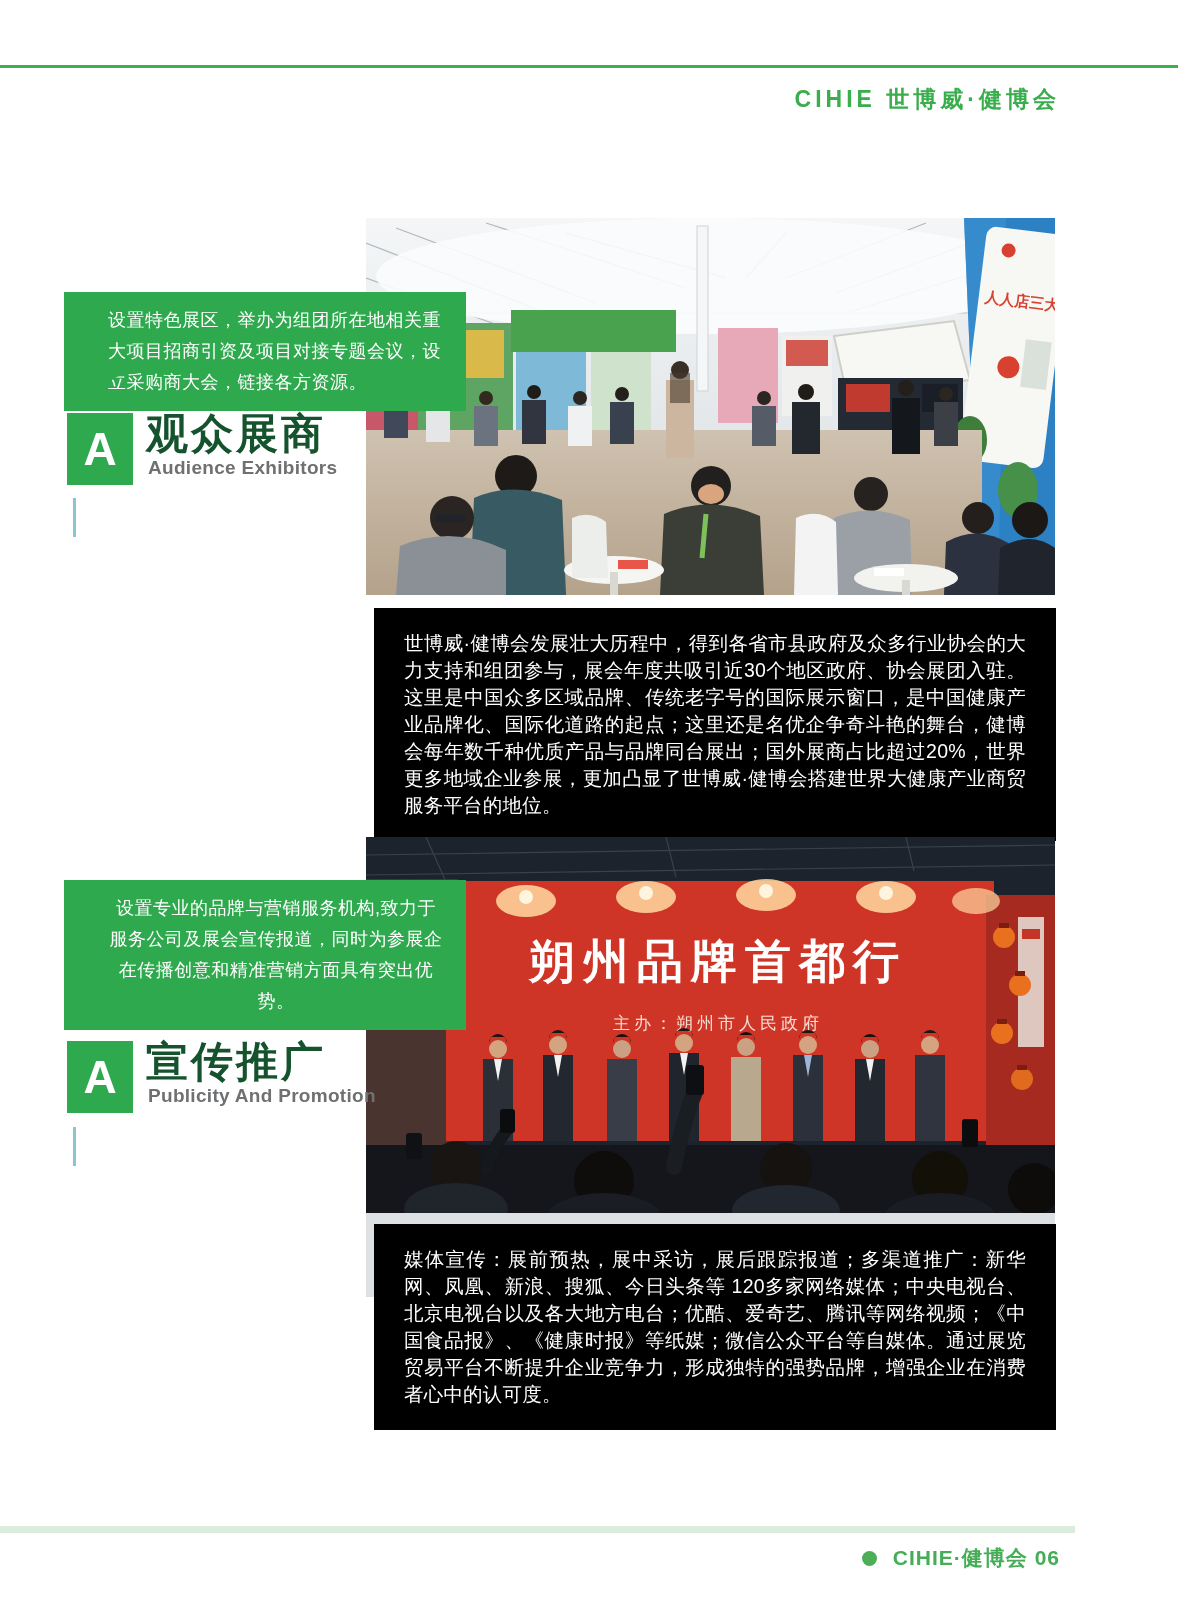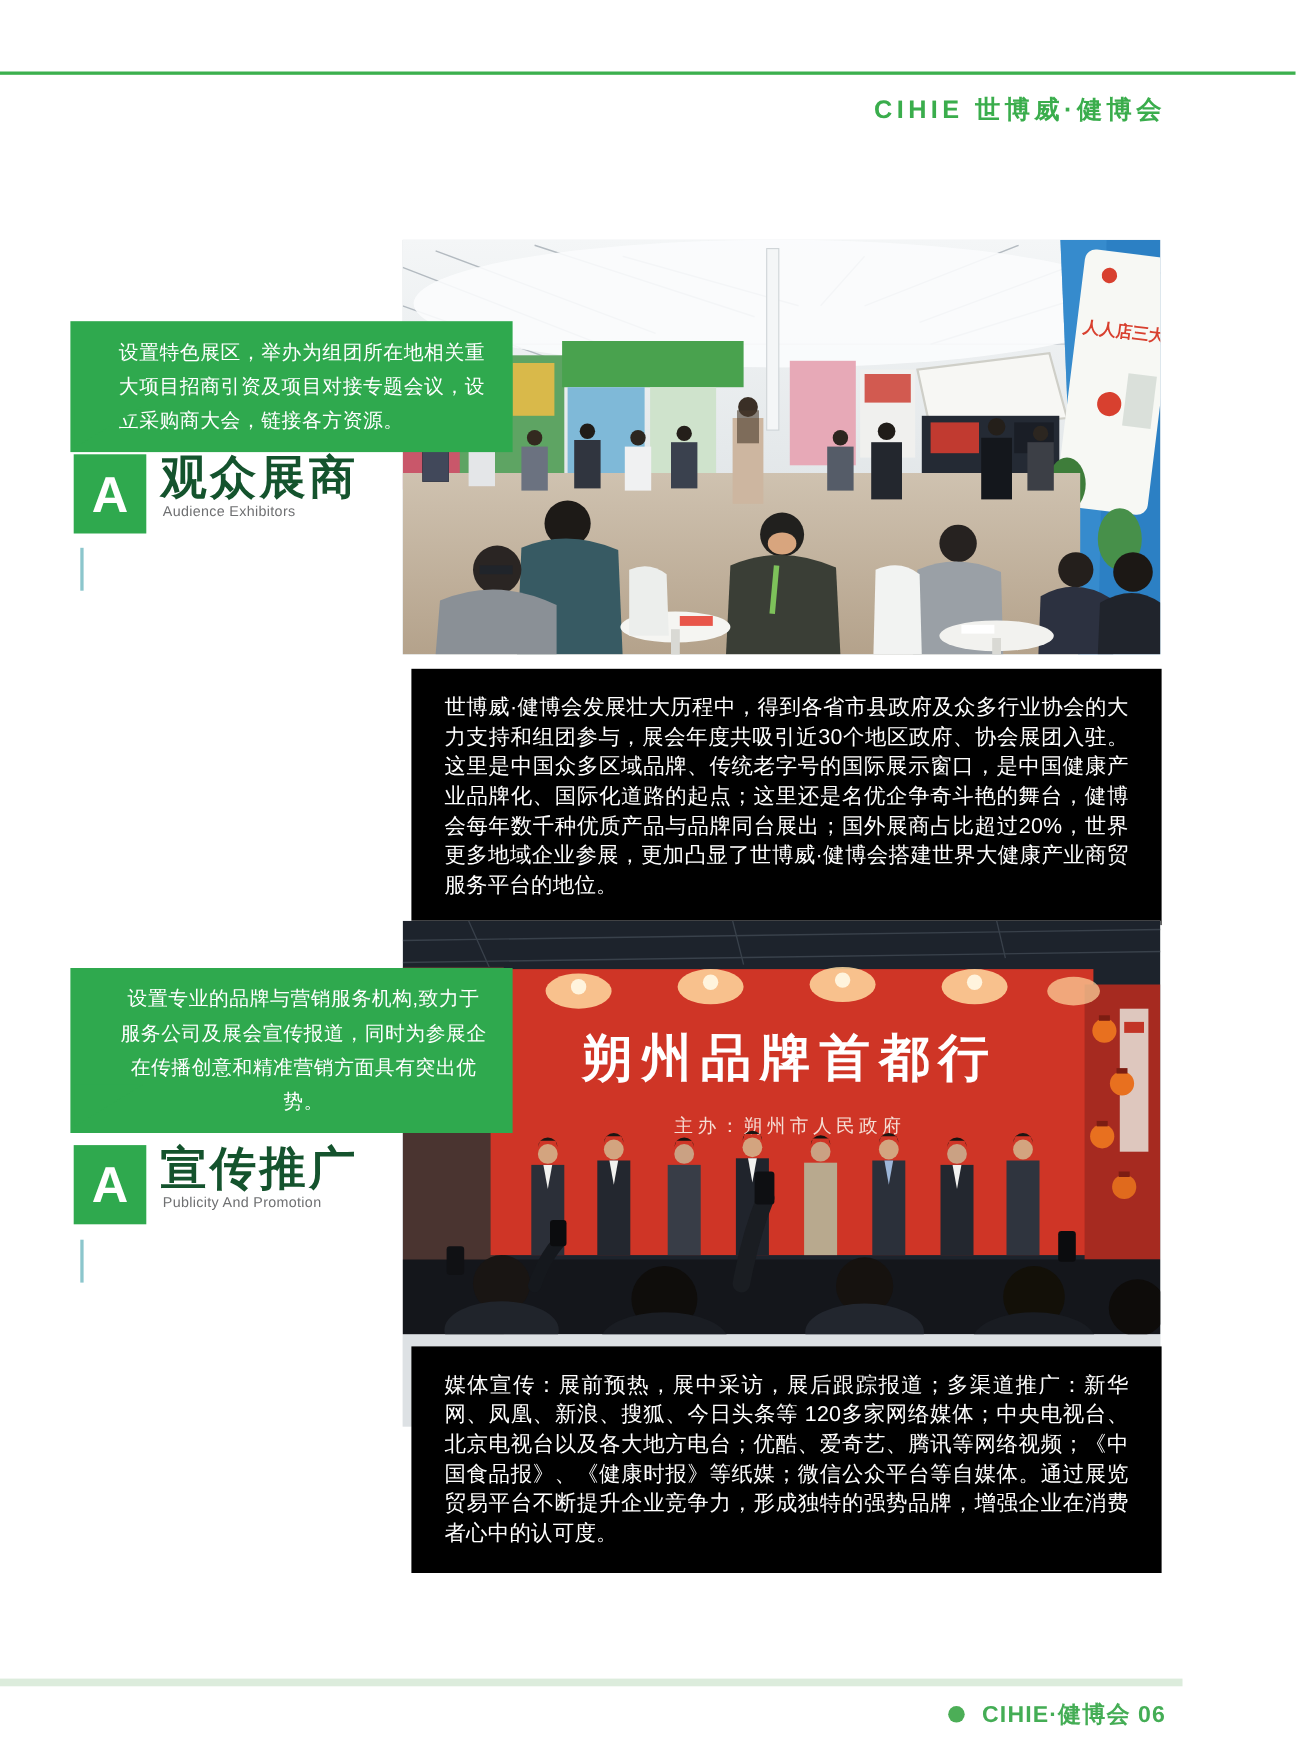--- a/index.html
+++ b/index.html
@@ -13,21 +13,21 @@
   .photo{overflow:hidden;background:#dde1e4;}
   .photo svg{display:block;}
 
   .callout{width:402px;background:#2fa94e;color:#ffffff;box-sizing:border-box;
            padding:13px 22px 13px 44px;font-size:18px;line-height:31px;letter-spacing:0.5px;}
   .callout-tail{width:0;height:0;border-top:38px solid #2fa94e;border-right:62px solid transparent;}
 
   .badge{width:66px;height:72px;background:#2fa94e;color:#ffffff;display:flex;
          align-items:center;justify-content:center;font-size:46px;font-weight:700;}
   .sec-title{font-size:42px;font-weight:700;color:#14532d;letter-spacing:3px;font-family:Liberation Mono, monospace;}
-  .sec-sub{font-size:13px;font-weight:400;color:#6f7072;letter-spacing:0.3px;}
+  .sec-sub{font-size:19px;font-weight:700;color:#6f7072;letter-spacing:0.3px;}
   .tick{width:3px;height:39px;background:#8cc6cc;}
 
   .body-para{width:300px;font-size:20px;line-height:28px;color:#58595b;text-align:justify;letter-spacing:0.2px;}
 
   .highlight{width:682px;background:#000000;color:#ffffff;box-sizing:border-box;
              padding:22px 30px;font-size:19.5px;line-height:27px;text-align:justify;letter-spacing:0.2px;}
 
   .footer-bar{left:0;top:1526px;width:1075px;height:7px;background:#dcecdc;}
   .footer{top:1544px;right:118px;display:flex;align-items:center;color:#44ad55;
           font-size:21px;font-weight:700;letter-spacing:1px;}

